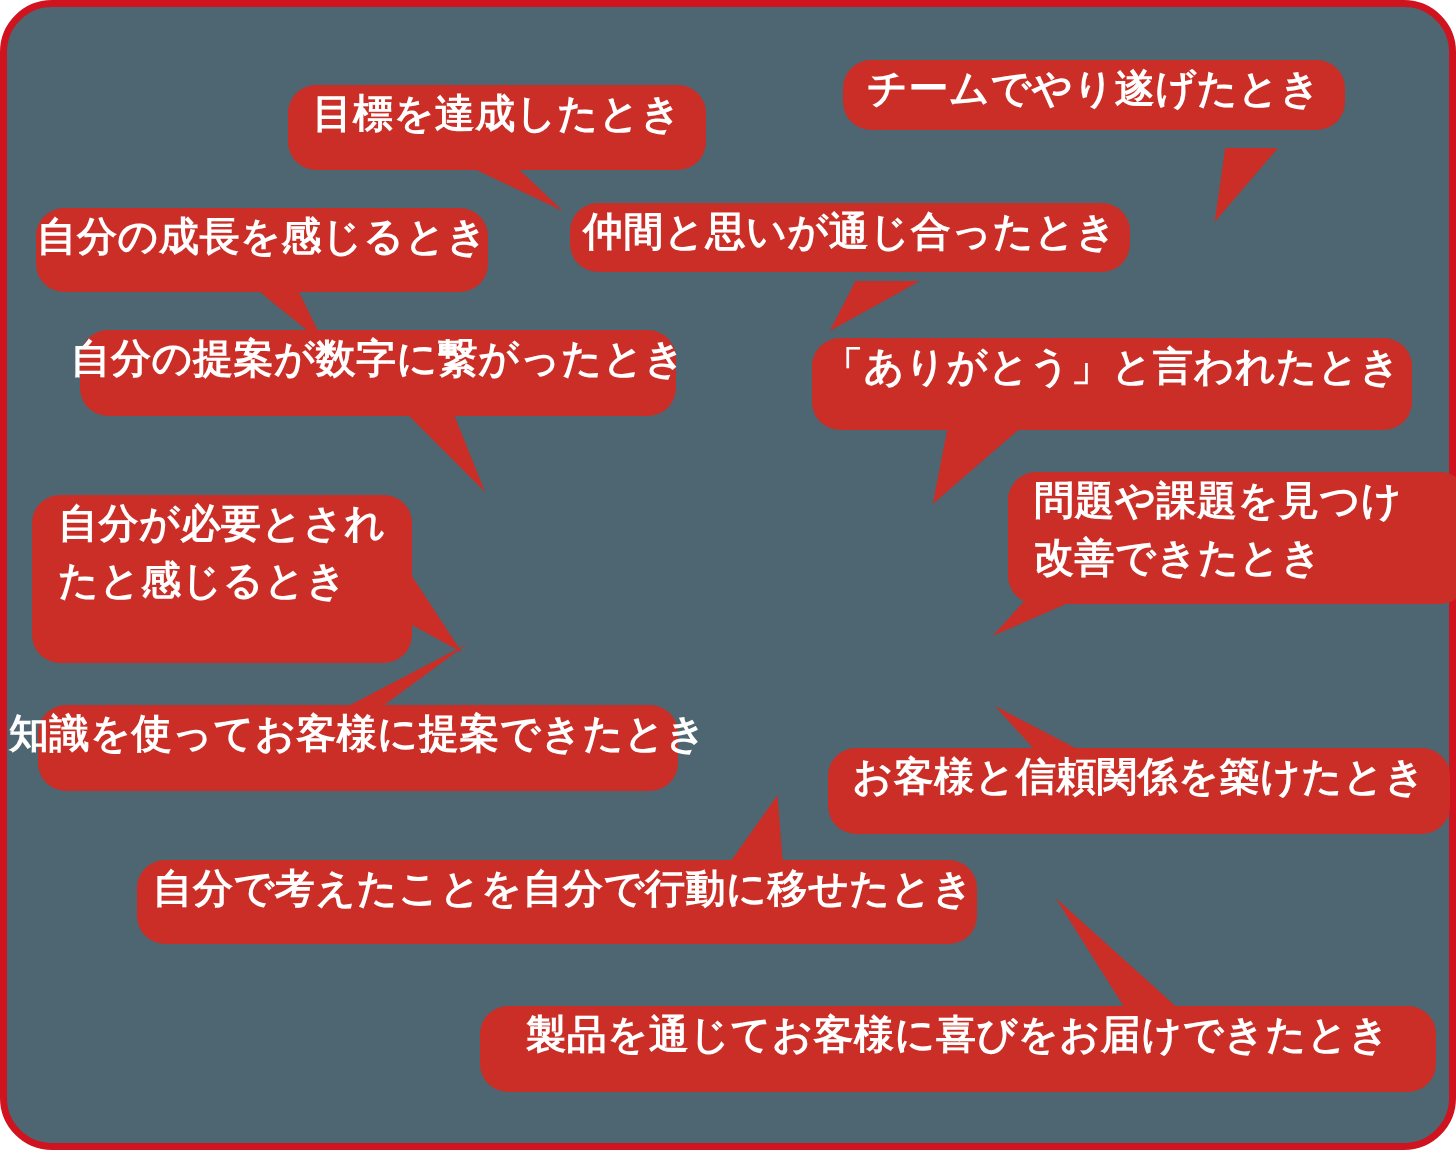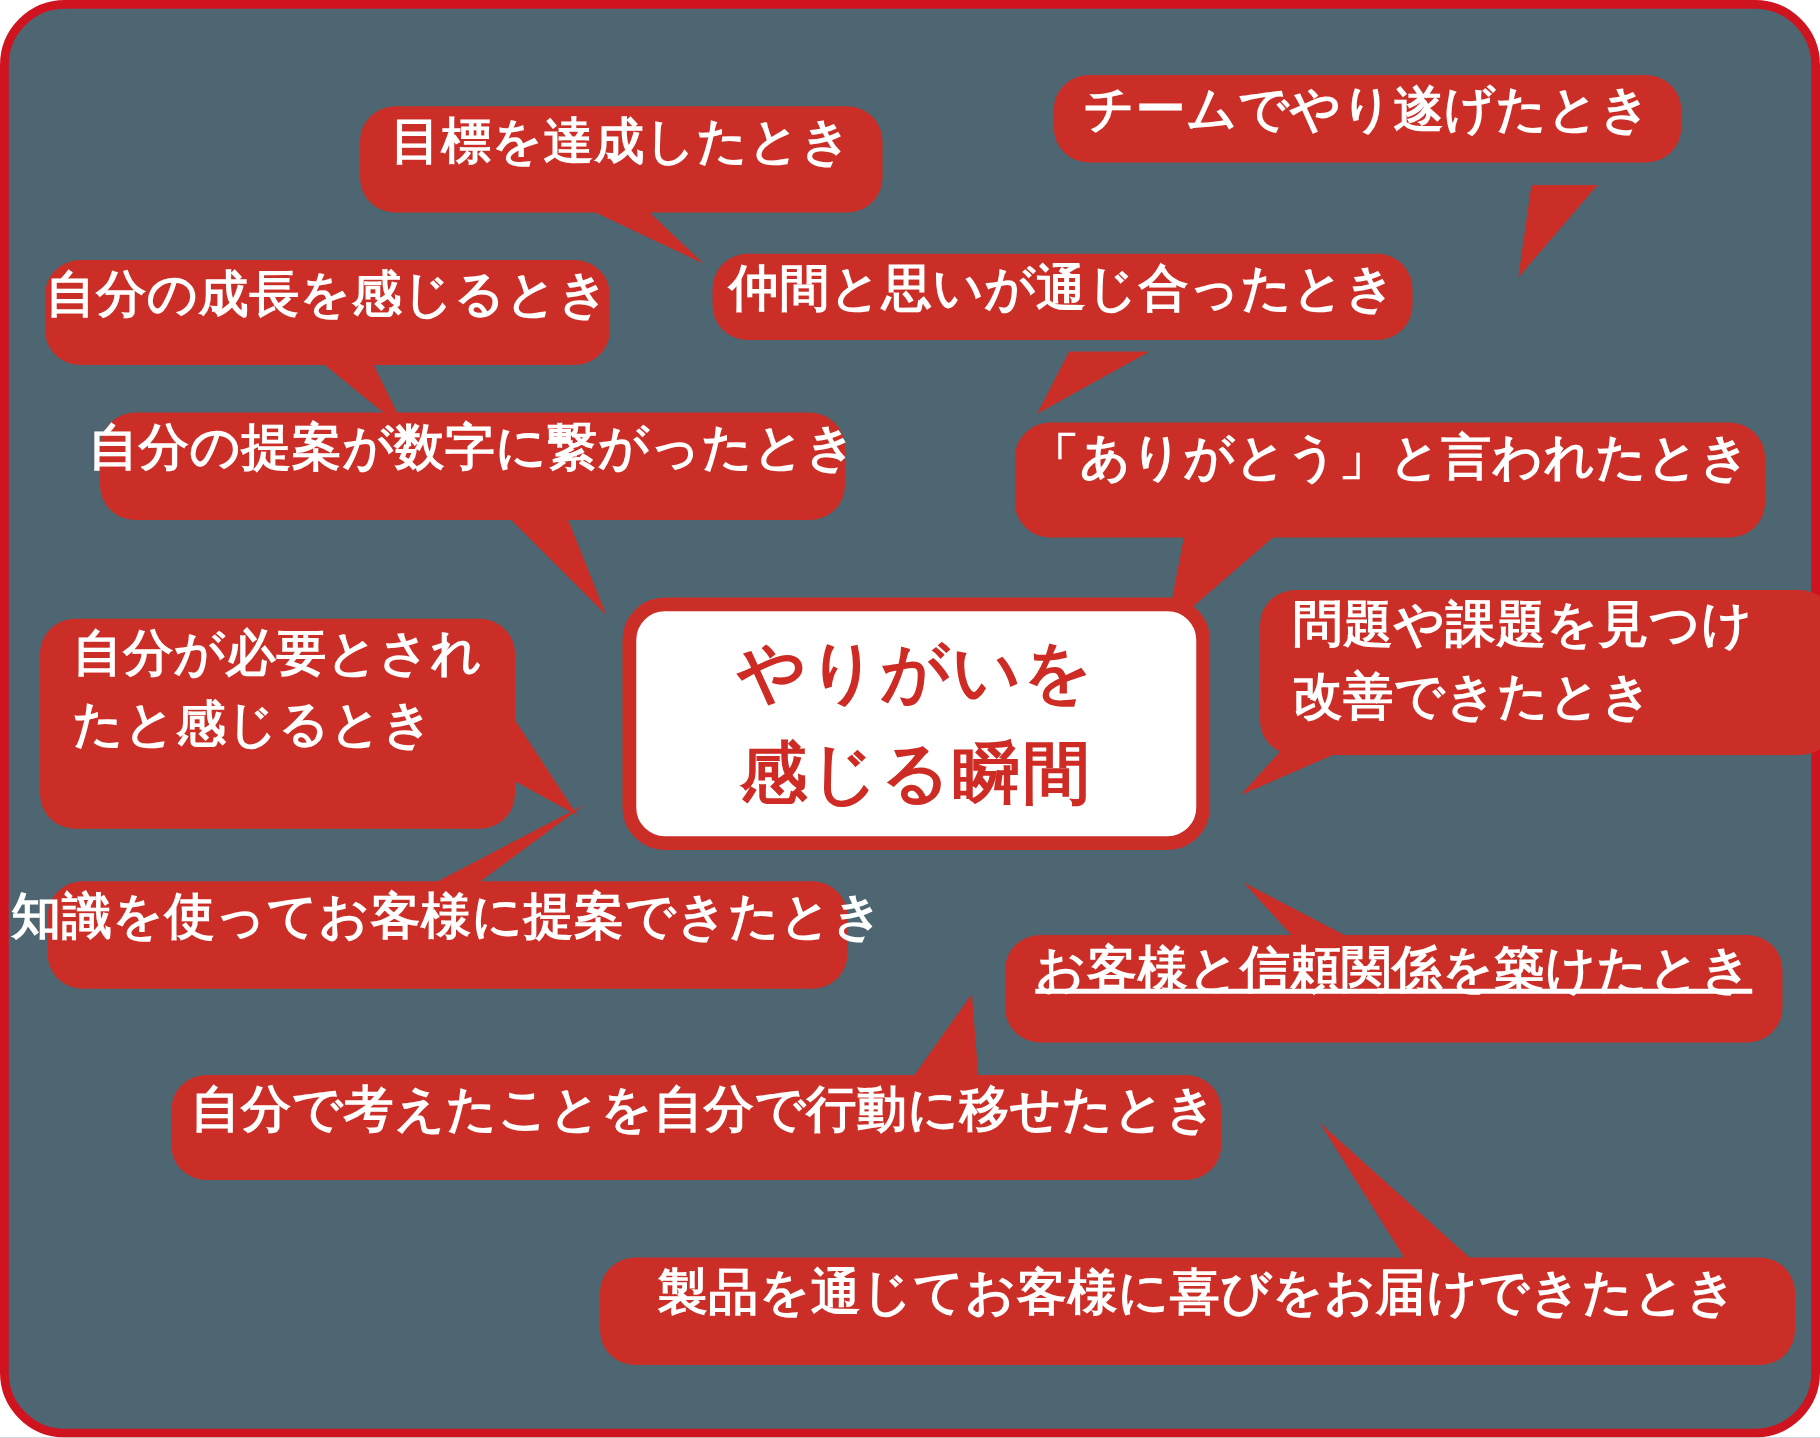--- a/index.html
+++ b/index.html
@@ -75,31 +75,27 @@
       <div class="tail" style="left: 408px; top: 570px; width: 54px; height: 85px; clip-path: polygon(0% 0%, 100% 97%, 0% 62%);"></div>
       <div class="bubble align-left" style="left: 1008px; top: 472px; width: 460px; height: 132px;">
         <span>問題や課題を見つけ</span>
         <span>改善できたとき</span>
       </div>
       <div class="tail" style="left: 990px; top: 600px; width: 88px; height: 36px; clip-path: polygon(40% 0%, 97% 0%, 3% 100%);"></div>
       <div class="bubble" style="left: 38px; top: 705px; width: 640px; height: 86px;">
         <span>知識を使ってお客様に提案できたとき</span>
       </div>
       <div class="tail" style="left: 340px; top: 641px; width: 130px; height: 68px; clip-path: polygon(98% 4%, 30% 100%, 2% 100%);"></div>
-      <div class="bubble" style="left: 804px; top: 748px; width: 622px; height: 86px; text-decoration: underline;">
+      <div class="bubble" style="left: 828px; top: 748px; width: 622px; height: 86px;">
         <span>お客様と信頼関係を築けたとき</span>
       </div>
       <div class="tail" style="left: 992px; top: 703px; width: 95px; height: 50px; clip-path: polygon(3% 6%, 98% 100%, 48% 100%);"></div>
       <div class="bubble" style="left: 137px; top: 860px; width: 828px; height: 84px; padding-left: 12px;">
         <span>自分で考えたことを自分で行動に移せたとき</span>
       </div>
       <div class="tail" style="left: 728px; top: 793px; width: 55px; height: 72px; clip-path: polygon(90% 3%, 100% 100%, 0% 100%);"></div>
       <div class="bubble" style="left: 480px; top: 1006px; width: 956px; height: 86px;">
         <span>製品を通じてお客様に喜びをお届けできたとき</span>
       </div>
       <div class="tail" style="left: 1050px; top: 898px; width: 140px; height: 116px; clip-path: polygon(4% 0%, 96% 100%, 56% 100%);"></div>
     </div>
 
-  <div class="center-box">
-    <span>やりがいを</span>
-    <span>感じる瞬間</span>
-  </div>
 </div>
 
 </body></html>

